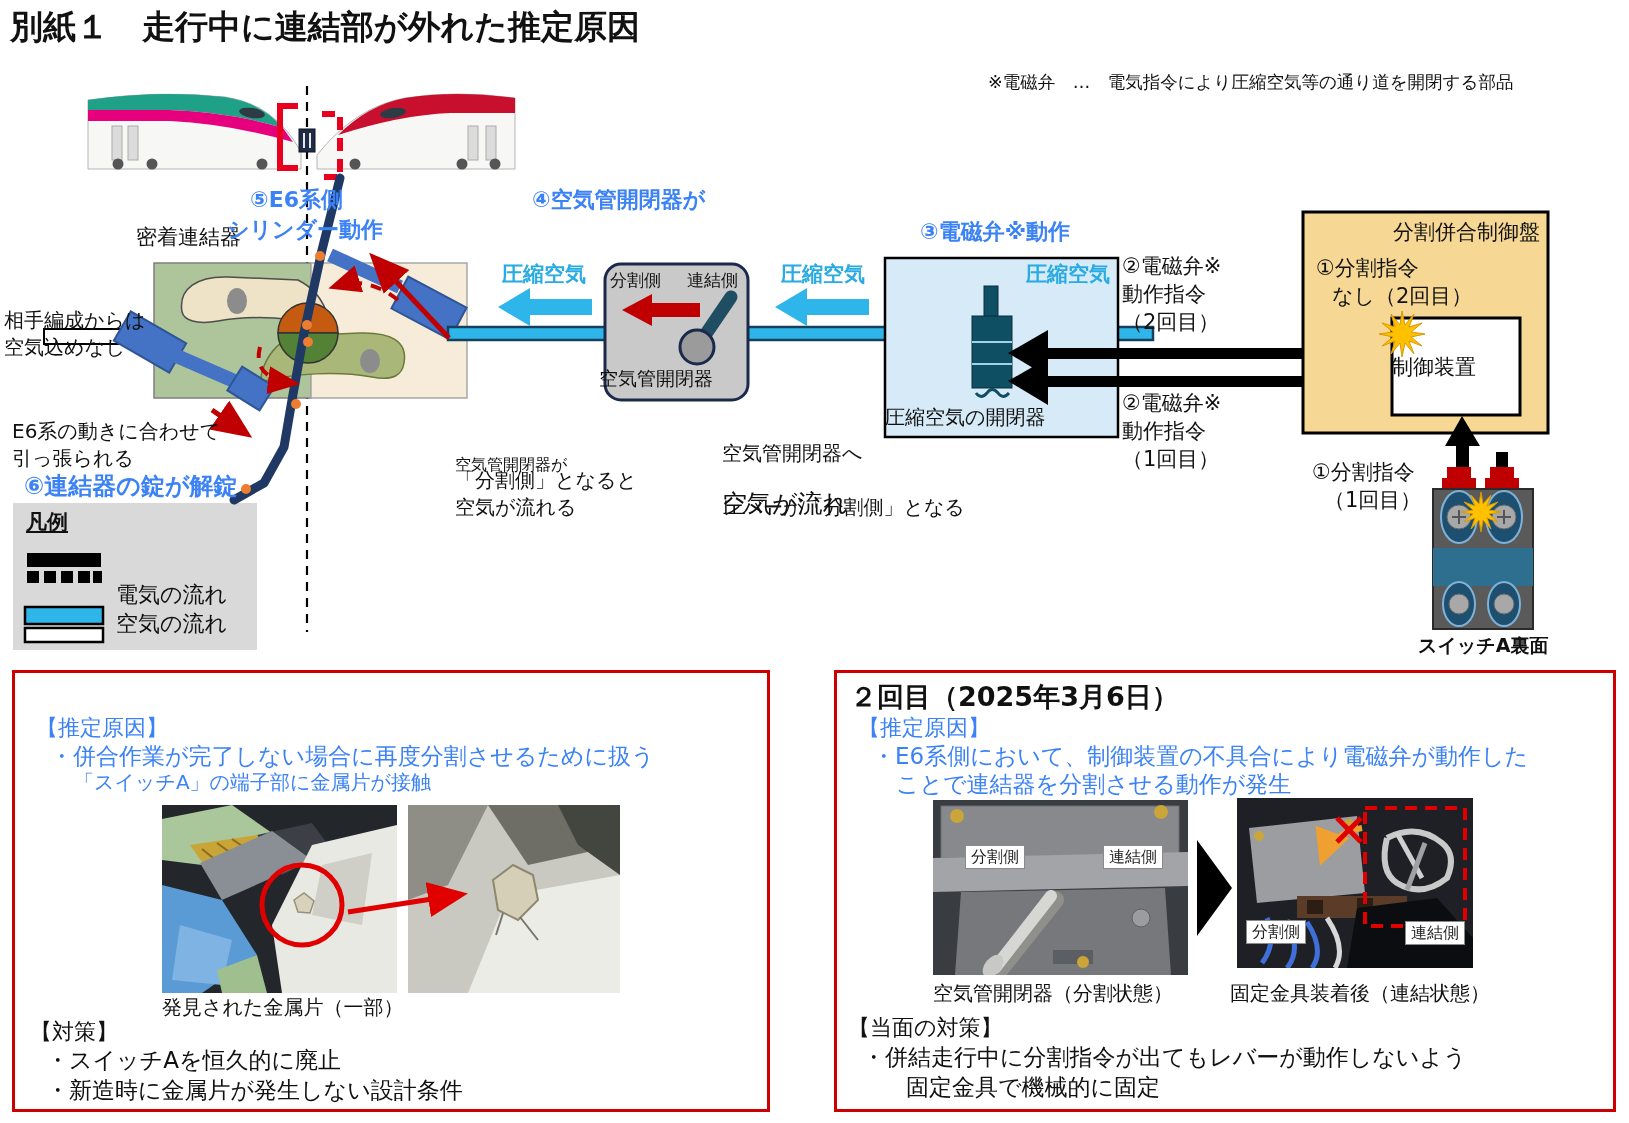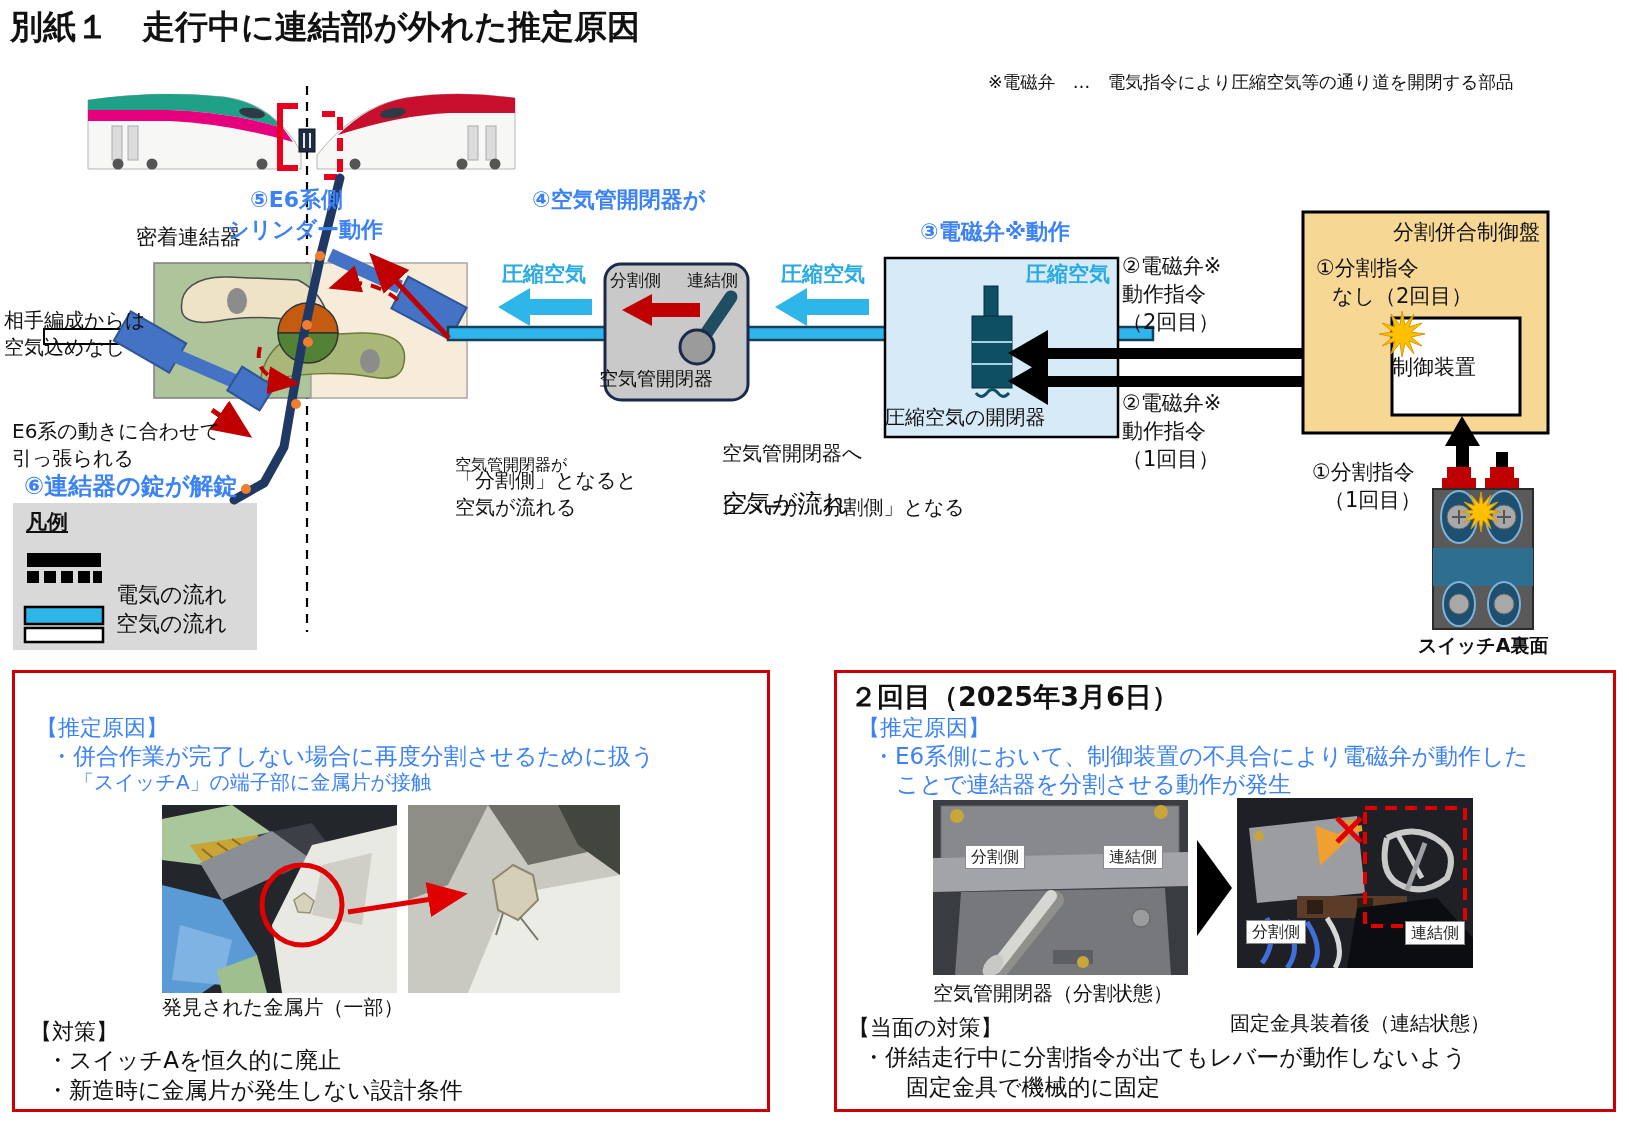--- a/index.html
+++ b/index.html
@@ -332,21 +332,21 @@
   <div class="lbl ctr z5" style="left:162px;top:995px;width:458px;font-size:20px;">発見された金属片（一部）</div>
   <div class="lbl z5" style="left:30px;top:1018px;font-size:22px;">【対策】</div>
   <div class="lbl z5" style="left:46px;top:1046px;font-size:23px;">・スイッチAを恒久的に廃止</div>
   <div class="lbl z5" style="left:46px;top:1076px;font-size:23px;">・新造時に金属片が発生しない設計条件</div>
 
   <div class="lbl b z5" style="left:850px;top:680px;font-size:27px;">２回目（2025年3月6日）</div>
   <div class="lbl red z5" style="left:858px;top:714px;font-size:22px;">【推定原因】</div>
   <div class="lbl red z5" style="left:872px;top:742px;font-size:23px;">・E6系側において、制御装置の不具合により電磁弁が動作した</div>
   <div class="lbl red z5" style="left:896px;top:770px;font-size:23px;">ことで連結器を分割させる動作が発生</div>
   <div class="lbl ctr z5" style="left:933px;top:981px;width:255px;font-size:20px;">空気管開閉器（分割状態）</div>
-  <div class="lbl ctr z5" style="left:1230px;top:981px;width:250px;font-size:20px;margin-top:30px;">固定金具装着後（連結状態）</div>
+  <div class="lbl ctr z5" style="left:1230px;top:981px;width:250px;font-size:20px;">固定金具装着後（連結状態）</div>
   <div class="lbl z5" style="left:848px;top:1014px;font-size:22px;text-align:right;">【当面の対策】</div>
   <div class="lbl z5" style="left:862px;top:1043px;font-size:23px;">・併結走行中に分割指令が出てもレバーが動作しないよう</div>
   <div class="lbl z5" style="left:906px;top:1073px;font-size:23px;">固定金具で機械的に固定</div>
 
   <div class="tag" style="left:965px;top:845px;">分割側</div>
   <div class="tag" style="left:1103px;top:845px;">連結側</div>
   <div class="tag" style="left:1246px;top:920px;">分割側</div>
   <div class="tag" style="left:1405px;top:921px;">連結側</div>
 
 </div>

